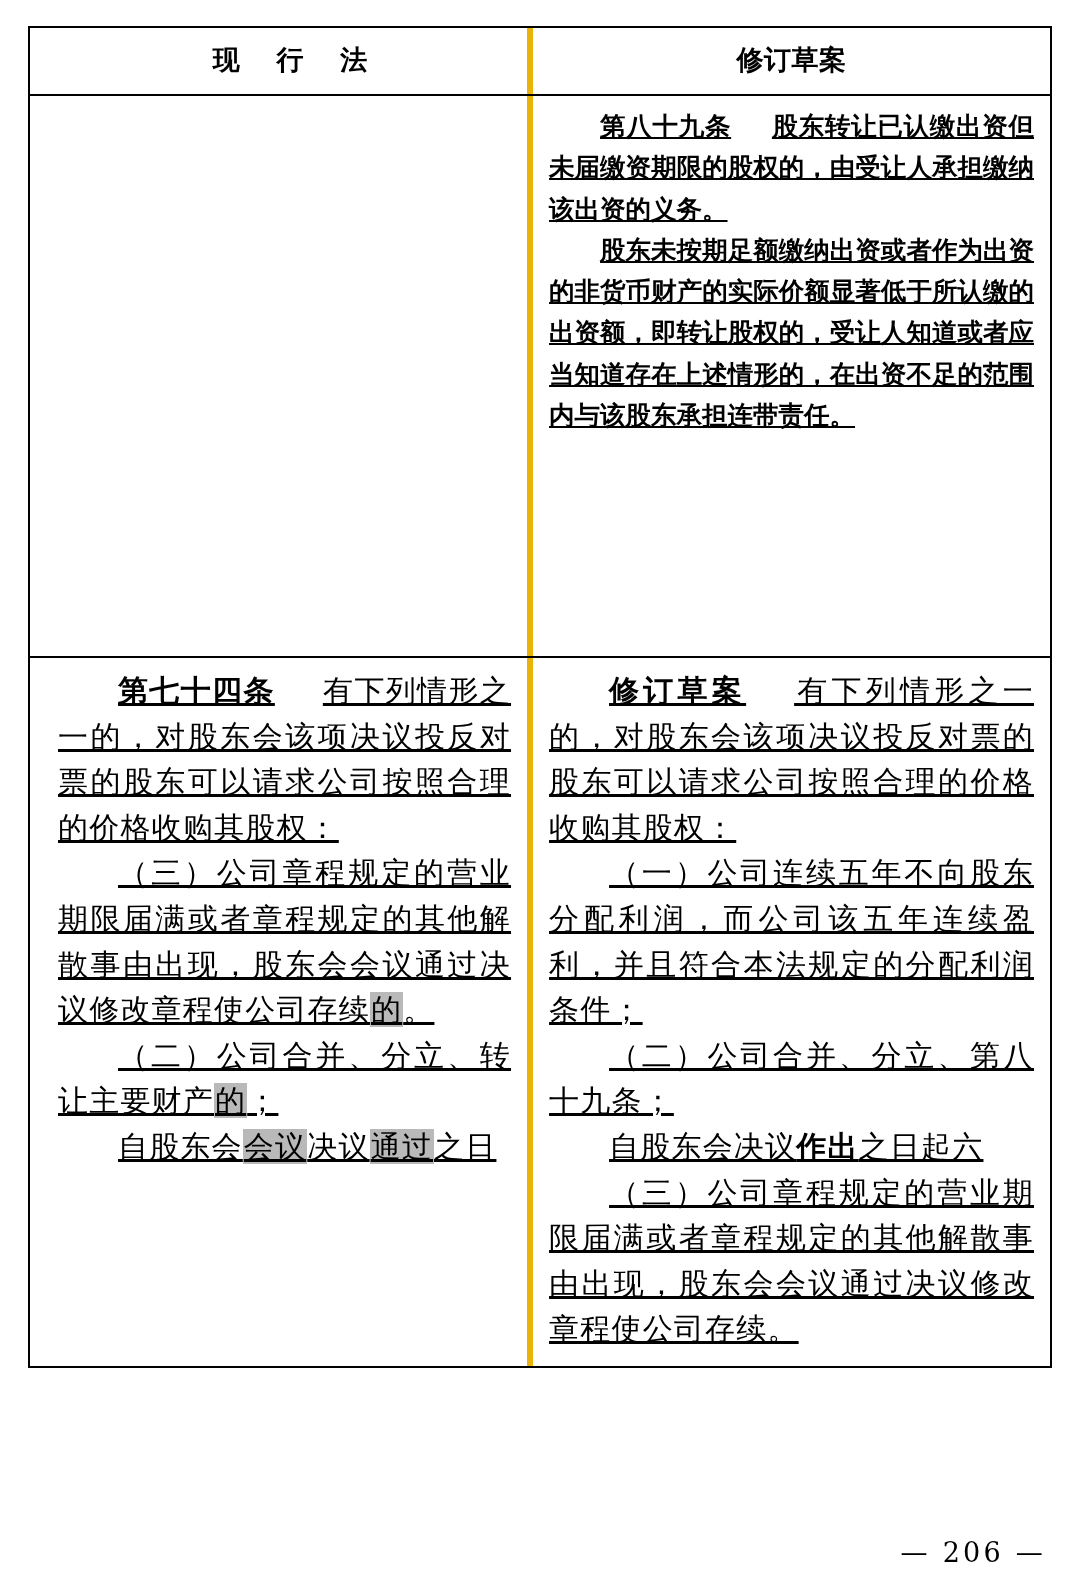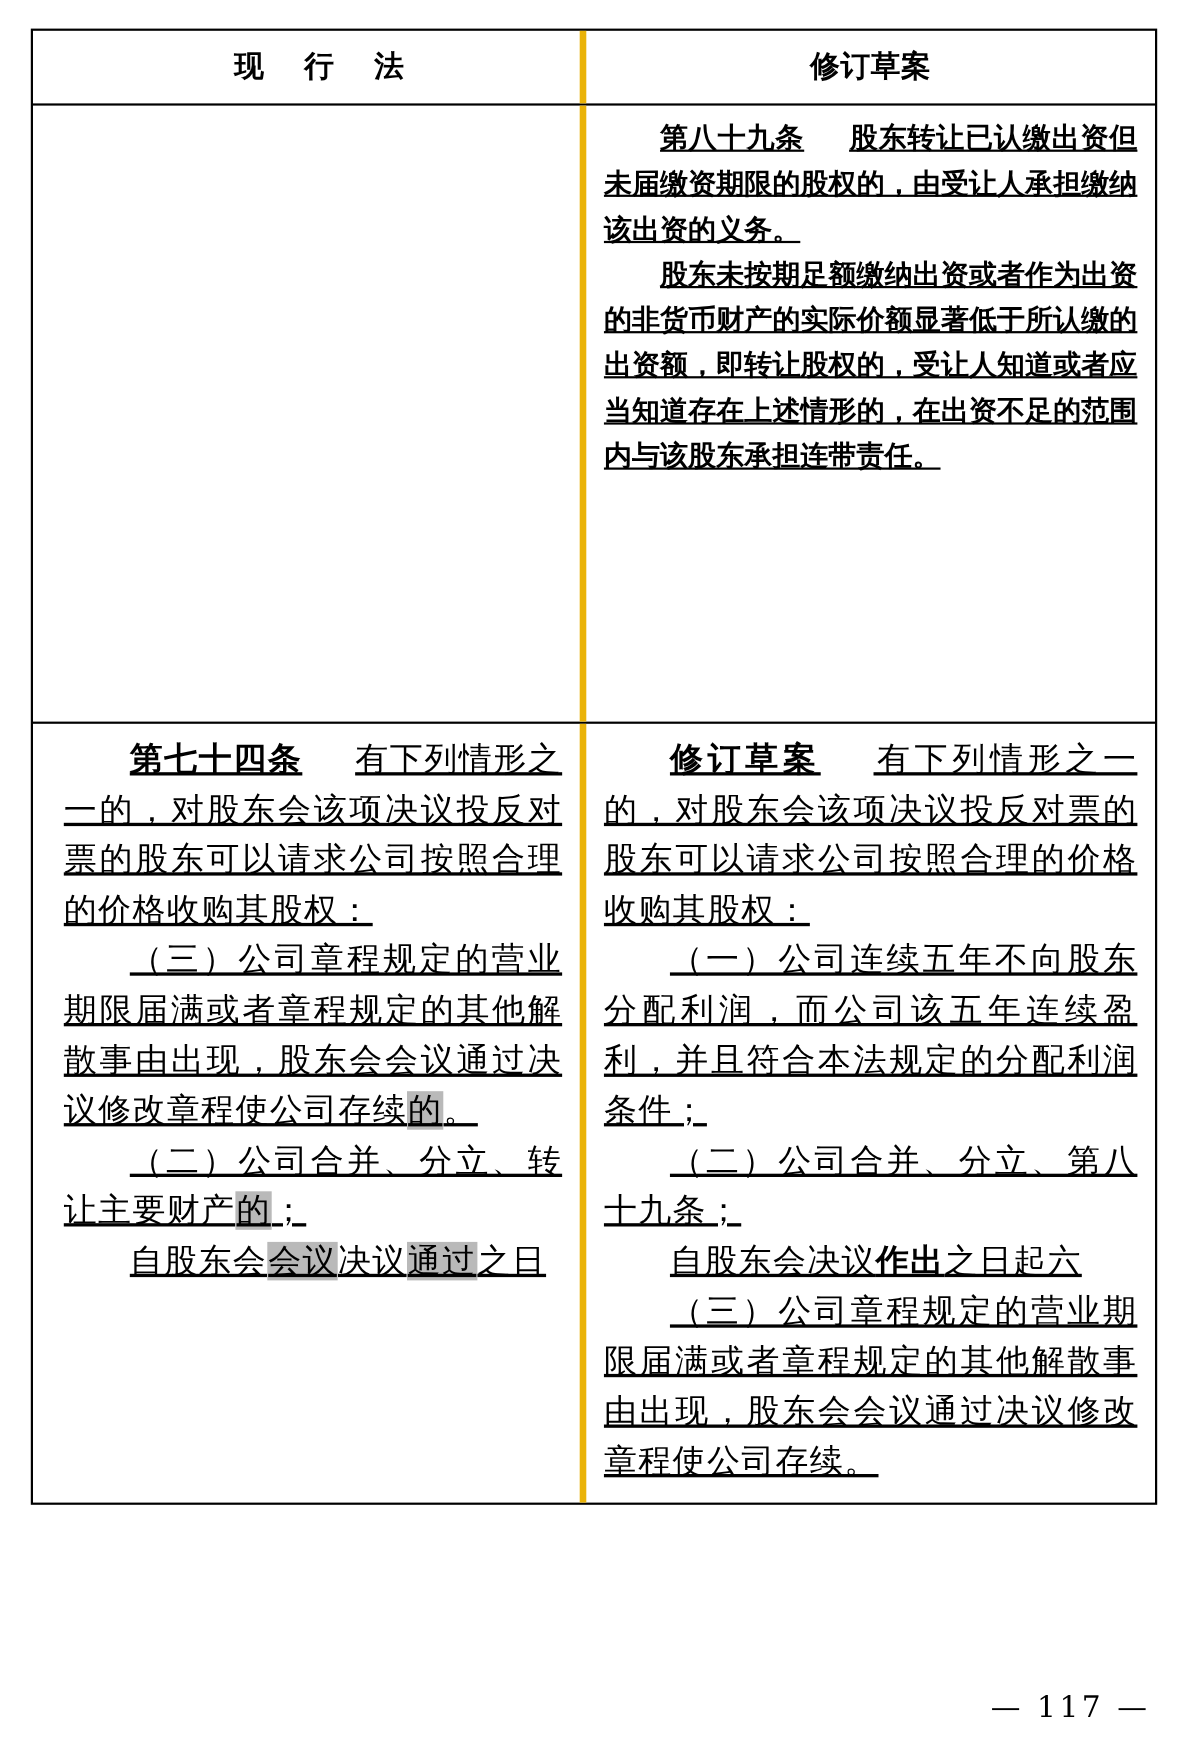--- a/index.html
+++ b/index.html
@@ -141,15 +141,15 @@
         <p class="indent"><span class="art-no">修订草案</span><span class="gap"></span>有下列情形之一的，对股东会该项决议投反对票的股东可以请求公司按照合理的价格收购其股权：</p>
         <p class="indent">（一）公司连续五年不向股东分配利润，而公司该五年连续盈利，并且符合本法规定的分配利润条件；</p>
         <p class="indent">（二）公司合并、分立、第八十九条；</p>
         <p class="indent">自股东会决议<span class="b">作出</span>之日起六</p>
         <p class="indent">（三）公司章程规定的营业期限届满或者章程规定的其他解散事由出现，股东会会议通过决议修改章程使公司存续。</p>
       </div>
     </div>
 
   </div>
 
-  <div class="footer">— 117 —</div>
+  <div class="footer">— 206 —</div>
 
 </div>
 
 </body></html>

